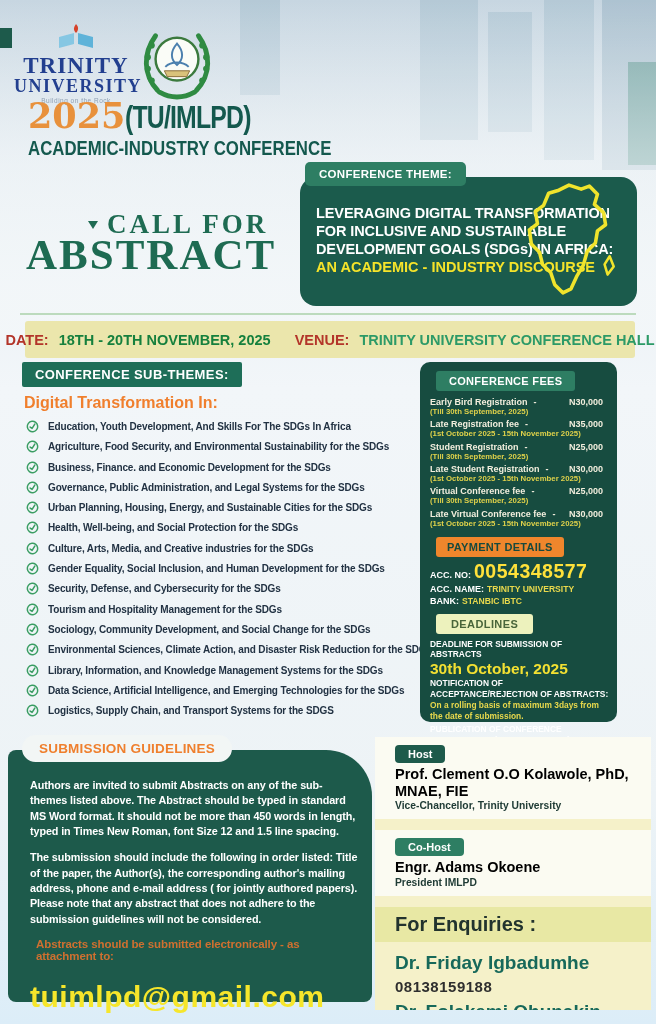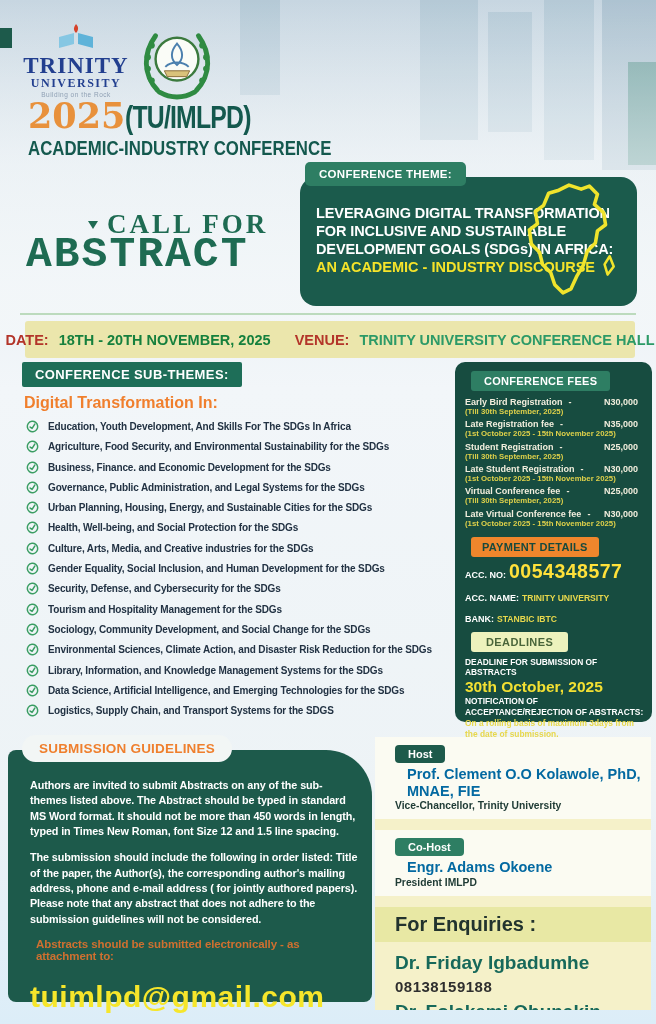--- a/index.html
+++ b/index.html
@@ -9,21 +9,21 @@
   
   .bldg{position:absolute;background:#5a87a0;opacity:.16;}
   .bldg.teal{background:#2e7d6a;opacity:.38;}
   .fade{position:absolute;left:0;top:0;width:656px;height:340px;
     background:linear-gradient(180deg,rgba(255,255,255,0) 0%,rgba(243,247,249,.85) 85%);}
   .corner-mark{position:absolute;left:0;top:28px;width:12px;height:20px;background:#1d5a4b;}
 
   
   .tu-logo{position:absolute;left:14px;top:24px;width:124px;text-align:center;color:#223f8f;}
   .tu-logo .nm1{font-family:"Liberation Serif",serif;font-weight:bold;font-size:23px;letter-spacing:1px;line-height:1;}
-  .tu-logo .nm2{font-family:"Liberation Serif",serif;font-weight:bold;font-size:12px;letter-spacing:1.5px;line-height:1.05;}
+  .tu-logo .nm2{font-family:"Liberation Serif",serif;font-weight:bold;font-size:18px;letter-spacing:1.5px;line-height:1.05;}
   .tu-logo .tag{font-size:6.5px;color:#8fa0b4;letter-spacing:.5px;margin-top:1px;}
   .imlpd-logo{position:absolute;left:138px;top:26px;width:78px;height:74px;}
 
   .year-row{position:absolute;left:28px;top:98px;display:flex;align-items:baseline;}
   .year{font-family:"DejaVu Serif",serif;font-weight:bold;font-size:35px;color:#e8913c;line-height:1;}
   .org{font-weight:bold;font-size:31px;color:#14594e;line-height:1;transform:scaleX(.8);transform-origin:left;letter-spacing:-1px;}
   .conf-line{position:absolute;left:28px;top:136px;font-weight:bold;font-size:21px;color:#14594e;
     transform:scaleX(.8);transform-origin:left;white-space:nowrap;letter-spacing:0;}
 
   
@@ -32,57 +32,57 @@
   .theme-box{position:absolute;left:300px;top:177px;width:337px;height:129px;background:#1b5b4c;
     border-radius:16px;padding:27px 0 0 16px;box-sizing:border-box;z-index:2;}
   .theme-box .tl{color:#fff;font-weight:bold;font-size:14.5px;line-height:1.25;letter-spacing:-.1px;white-space:nowrap;}
   .theme-box .th{color:#f5e32a;font-weight:bold;font-size:14.5px;line-height:1.3;white-space:nowrap;}
   .africa{position:absolute;right:2px;top:2px;width:130px;height:122px;}
 
   
   .call1{position:absolute;left:88px;top:211px;display:flex;align-items:center;gap:9px;color:#1e6b52;}
   .call1 .tri{width:0;height:0;border-left:5px solid transparent;border-right:5px solid transparent;border-top:8px solid #1e6b52;}
   .call1 .t{font-family:"Liberation Serif",serif;font-weight:bold;font-size:27px;letter-spacing:3px;line-height:1;}
-  .call2{position:absolute;left:26px;top:233px;font-family:Liberation Mono, monospace;font-weight:bold;
+  .call2{position:absolute;left:26px;top:233px;font-family:Liberation Serif, serif;font-weight:bold;
     font-size:43px;letter-spacing:2px;color:#1e6b52;line-height:1;}
 
   .divider{position:absolute;left:20px;top:313px;width:616px;height:2px;background:#aed3ae;opacity:.8;}
   .date-bar{position:absolute;left:25px;top:321px;width:610px;height:37px;background:#ebe6ac;border-radius:3px;
     display:flex;align-items:center;justify-content:center;gap:10px;font-weight:bold;font-size:14.5px;white-space:nowrap;}
   .lbl-red{color:#b3352a;}
   .date-val{color:#15803d;margin-right:14px;}
   .venue-val{color:#2c9a67;}
 
   
   .subthemes{position:absolute;left:22px;top:362px;width:416px;}
   .st-header{display:inline-block;background:#1e6e58;color:#fff;font-weight:bold;font-size:13px;
     padding:5px 13px;border-radius:2px;letter-spacing:.4px;}
   .st-intro{color:#f07f2d;font-weight:bold;font-size:16px;margin:7px 0 8px 2px;}
   .st-row{display:flex;align-items:center;gap:9px;margin:0 0 7.3px 4px;}
   .st-row svg{flex:0 0 auto;transform:rotate(-8deg);}
   .st-row .txt{color:#223243;font-weight:bold;font-size:10px;letter-spacing:-.15px;white-space:nowrap;}
 
   
-  .fees{position:absolute;left:455px;top:362px;width:197px;height:360px;background:#174c40;border-radius:10px;
+  .fees{position:absolute;left:420px;top:362px;width:197px;height:360px;background:#174c40;border-radius:10px;
     box-sizing:border-box;padding:9px 8px 12px 10px;}
   .fees-header{display:inline-block;background:#2e7e63;color:#fff;font-weight:bold;font-size:11px;
     padding:4px 13px;border-radius:3px;margin:0 0 6px 6px;letter-spacing:.3px;}
   .fee{margin-bottom:3px;}
   .fee-line{display:flex;align-items:baseline;color:#f2eedd;font-weight:bold;font-size:9px;white-space:nowrap;}
   .fee-line .nm{margin-right:4px;}
   .fee-line .dash{margin:0 6px 0 2px;}
   .fee-line .amt{margin-left:auto;padding-right:6px;}
   .fee-period{color:#dfd14a;font-weight:bold;font-size:7.8px;line-height:1.2;}
   .pay-header{display:inline-block;background:#ef862c;color:#17493d;font-weight:bold;font-size:11px;
     padding:4px 11px;border-radius:3px;margin:6px 0 5px 6px;letter-spacing:.3px;}
   .acc-line{display:flex;align-items:baseline;white-space:nowrap;}
   .acc-lbl{color:#fff;font-weight:bold;font-size:9px;margin-right:3px;}
   .acc-big{color:#ffe13a;font-weight:bold;font-size:19.5px;letter-spacing:.5px;line-height:1;}
   .acc-sm{color:#e8d84c;font-weight:bold;font-size:8.6px;}
-  .acc-row{display:flex;align-items:baseline;margin-top:11px;white-space:nowrap;}
+  .acc-row{display:flex;align-items:baseline;margin-top:2px;white-space:nowrap;}
   .dl-header{display:inline-block;background:#edf2bd;color:#49653a;font-weight:bold;font-size:11px;
     padding:4px 15px;border-radius:3px;margin:8px 0 5px 6px;letter-spacing:.4px;}
   .dl-lbl{color:#fff;font-weight:bold;font-size:8.4px;line-height:1.25;}
   .dl-date{color:#f3e032;font-weight:bold;font-size:15.5px;line-height:1.15;}
   .dl-note{font-size:8.4px;line-height:1.3;margin:1px 0 2px 0;}
   .dl-note b{color:#fff;}
   .dl-note span.y{color:#e8d84c;font-weight:bold;}
 
   
   .guide{position:absolute;left:8px;top:750px;width:364px;height:252px;background:#1d5a4b;
@@ -92,21 +92,21 @@
   .guide p{color:#fff;font-weight:bold;font-size:10.8px;line-height:1.42;margin:0 0 11px 0;letter-spacing:-.1px;}
   .guide .note{color:#cf7030;font-weight:bold;font-size:11.5px;margin:2px 0 18px 6px;letter-spacing:-.1px;}
   .guide .email{color:#f6e62b;font-weight:bold;font-size:30px;letter-spacing:.5px;margin-top:2px;}
 
   
   .rcol{position:absolute;left:375px;top:737px;width:276px;height:273px;background:#f5f1c9;overflow:hidden;}
   .band{background:#fbfbf2;padding:7px 10px 8px 20px;}
   .badge{display:inline-block;color:#fff;font-weight:bold;font-size:11px;padding:3px 13px;border-radius:4px;}
   .badge.host{background:#1d5a4b;}
   .badge.cohost{background:#2e7e63;}
-  .pname{color:#0369a1;font-weight:bold;font-size:14.5px;line-height:1.14;margin-top:3px;margin-left:12px;}
+  .pname{color:#000000;font-weight:bold;font-size:14.5px;line-height:1.14;margin-top:3px;}
   .ptitle{color:#203c36;font-weight:bold;font-size:10.3px;margin-top:1px;}
   .spacer{height:11px;}
   .enq-header{background:#e8e8a4;padding:6px 20px;color:#22332e;font-weight:bold;font-size:20px;}
   .contacts{padding:7px 20px;}
   .cname{color:#17695a;font-weight:bold;font-size:19px;line-height:1.45;}
   .cphone{color:#2e2e2e;font-weight:bold;font-size:15px;line-height:1.45;letter-spacing:.5px;}
 </style>
 </head>
 <body>
 

